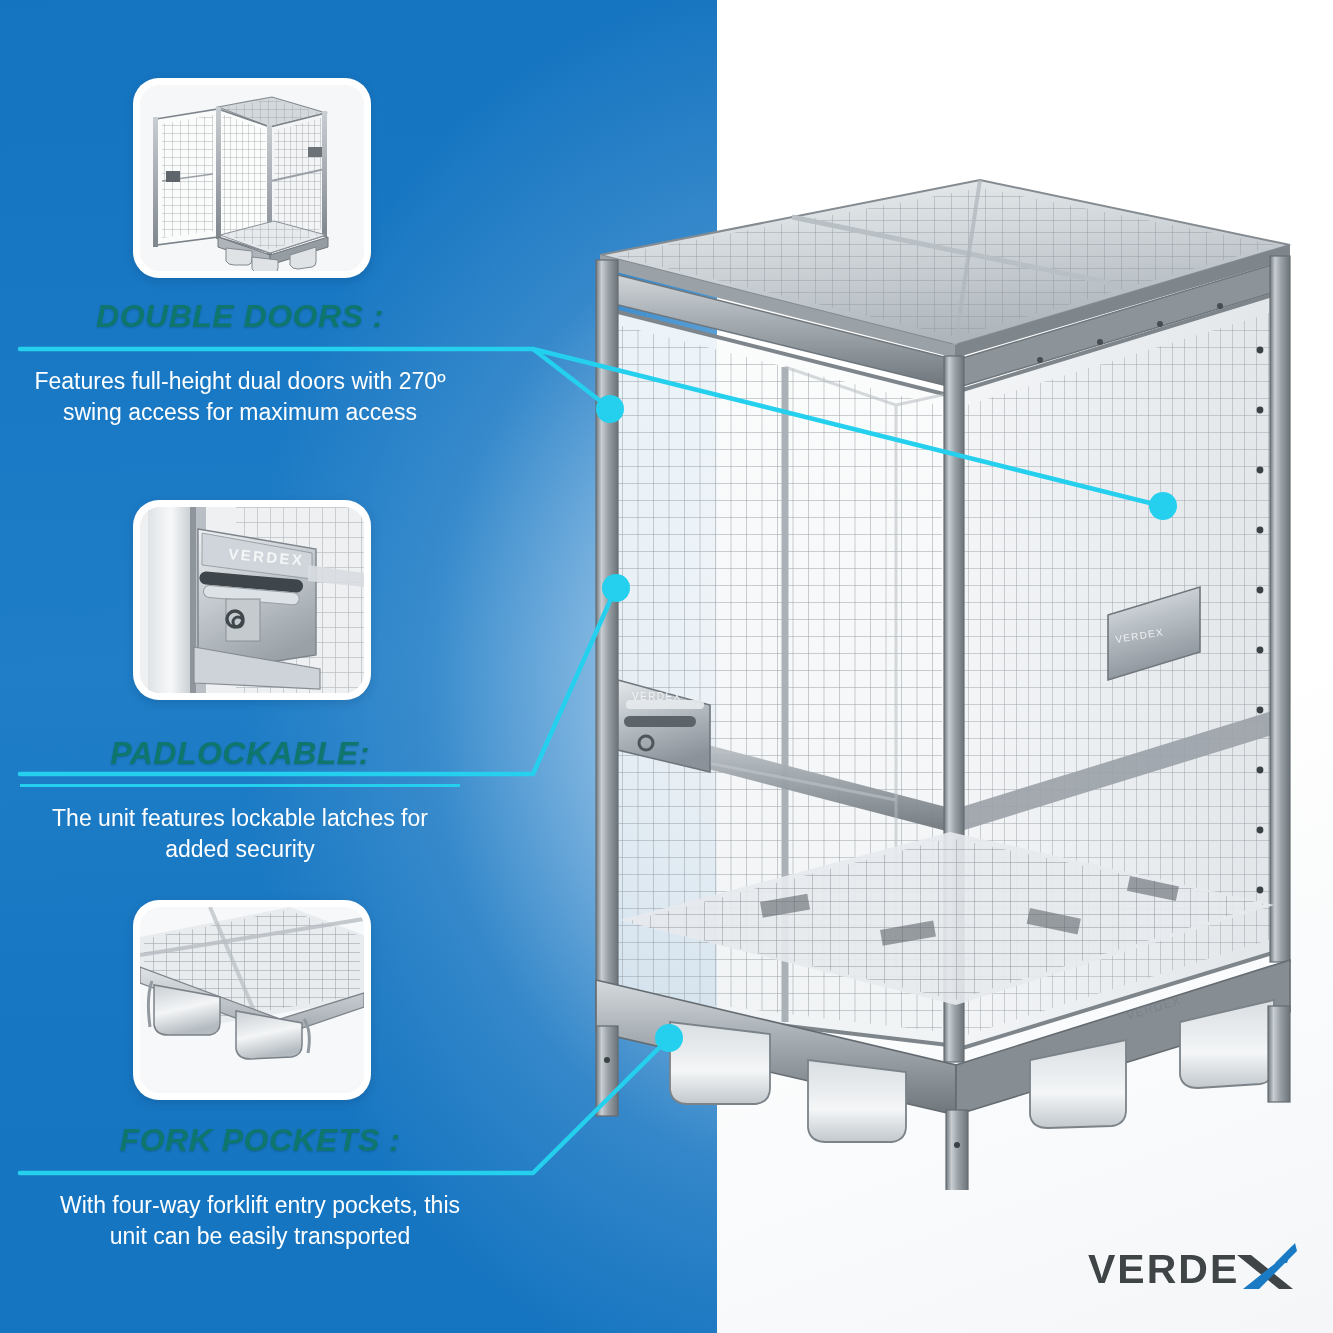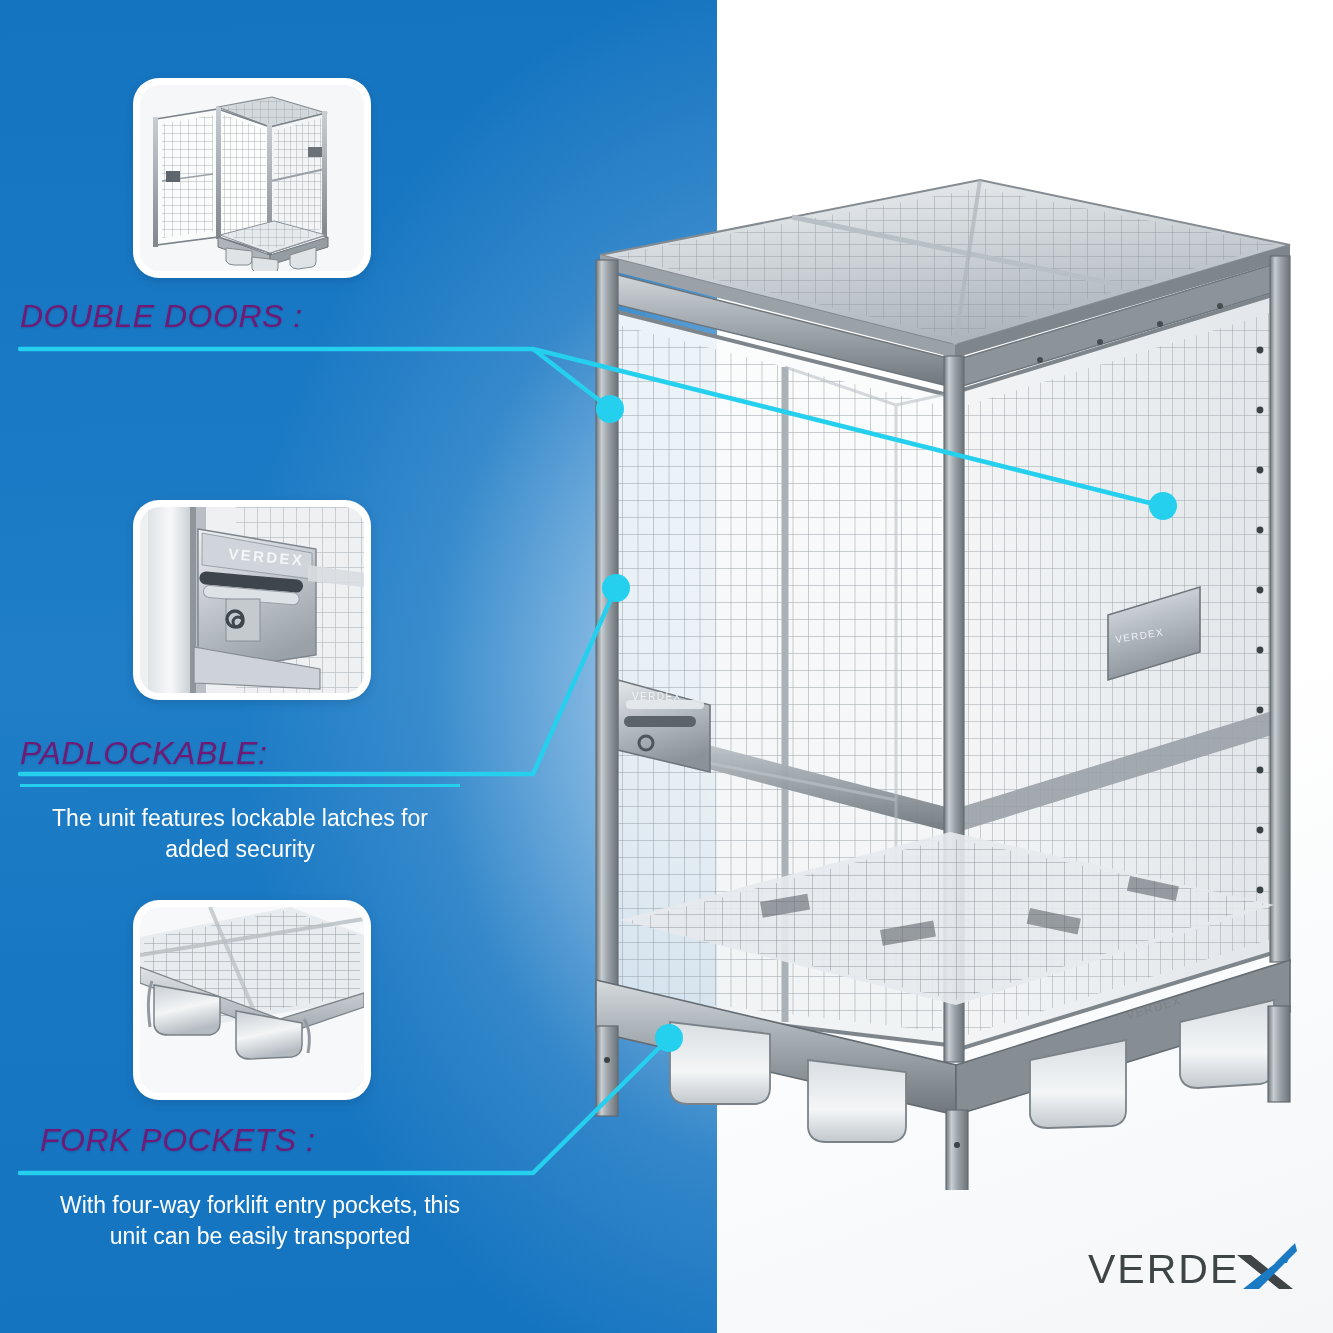--- a/index.html
+++ b/index.html
@@ -41,22 +41,22 @@
   #thumb2 { left:133px; top:500px; }
   #thumb3 { left:133px; top:900px; }
 
   
   .callout { position:absolute; width:560px; left:0; }
   #callout1 { top:298px; }
   #callout2 { top:723px;margin-top:12px; }
   #callout3 { top:1122px;padding-left:20px; }
 
   .c-title {
-    font-size:32px; font-weight:normal; font-style:italic;
-    letter-spacing:0.5px; color:#701a75; text-align:left;
+    font-size:32px; font-weight:bold; font-style:italic;
+    letter-spacing:0.5px; color:#0f766e; text-align:center;
     width:440px; margin-left:20px;
     text-shadow:0 1px 2px rgba(0,45,90,0.25);
   }
   .c-rule {
     position:relative; height:3px; margin:12px 0 0 20px; width:440px;
     background:#25d0ef;
   }
   .c-body {
     margin:16px 0 0 20px; width:440px; text-align:center;
     font-size:23px; line-height:1.35; color:#ffffff; font-weight:300;
@@ -64,21 +64,21 @@
 
   
   #connectors { position:absolute; left:0; top:0; width:1333px; height:1333px; pointer-events:none; }
 
   
   #logo {
     position:absolute; left:1088px; top:1243px;
     display:flex; align-items:center; gap:0px;
   }
   #logo .wordmark {
-    font-size:41px; font-weight:normal; letter-spacing:2px;
+    font-size:41px; font-weight:bold; letter-spacing:2px;
     color:#3f4447; line-height:1;
   }
   #logo .xmark { position:relative; width:62px; height:52px; margin-left:-4px; }
 
   
   #product { position:absolute; left:560px; top:160px; width:760px; height:1030px; }
 </style>
 </head>
 <body>
 
@@ -414,20 +414,21 @@
 
     <g>
       <polyline points="20,1173 533,1173 665,1042" fill="none" stroke="#25d0ef" stroke-width="4.5" stroke-linejoin="round" stroke-linecap="round"></polyline>
       <circle cx="669" cy="1038" r="14" fill="#25d0ef"></circle>
     </g>
   </svg>
 
   <div class="callout" id="callout1">
     <div class="c-title">DOUBLE DOORS :</div>
     <div class="c-rule"></div>
+    <div class="c-body">Features full-height dual doors with 270º swing access for maximum access</div>
   </div>
 
   <div class="callout" id="callout2">
     <div class="c-title">PADLOCKABLE:</div>
     <div class="c-rule"></div>
     <div class="c-body">The unit features lockable latches for added security</div>
   </div>
 
   <div class="callout" id="callout3">
     <div class="c-title">FORK POCKETS :</div>

